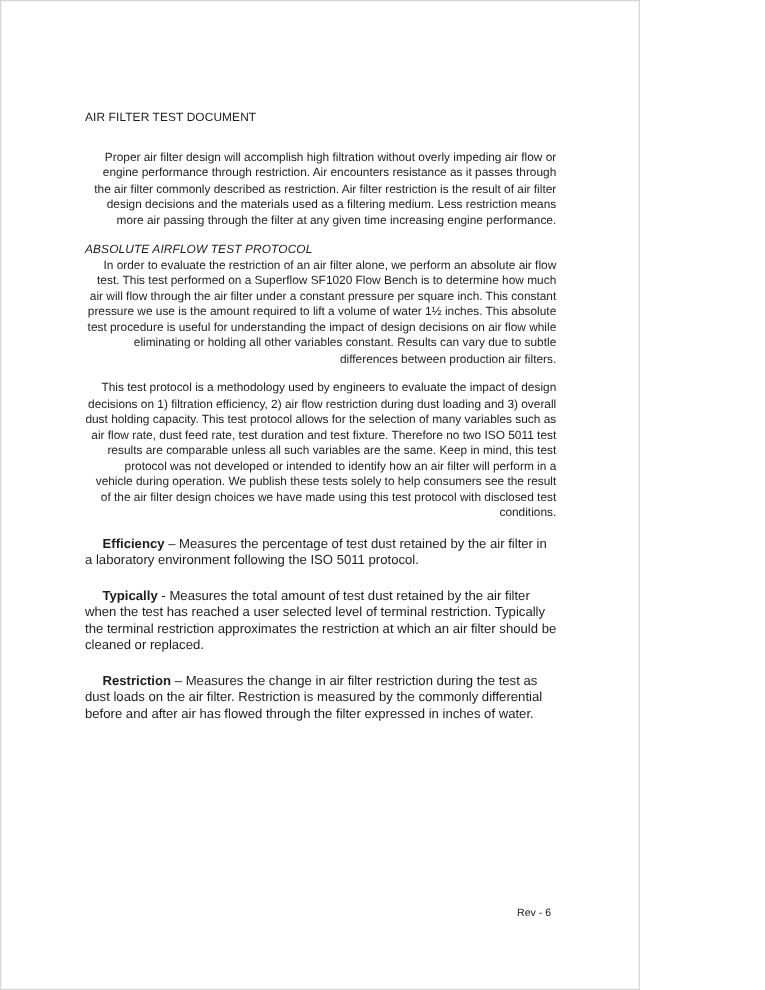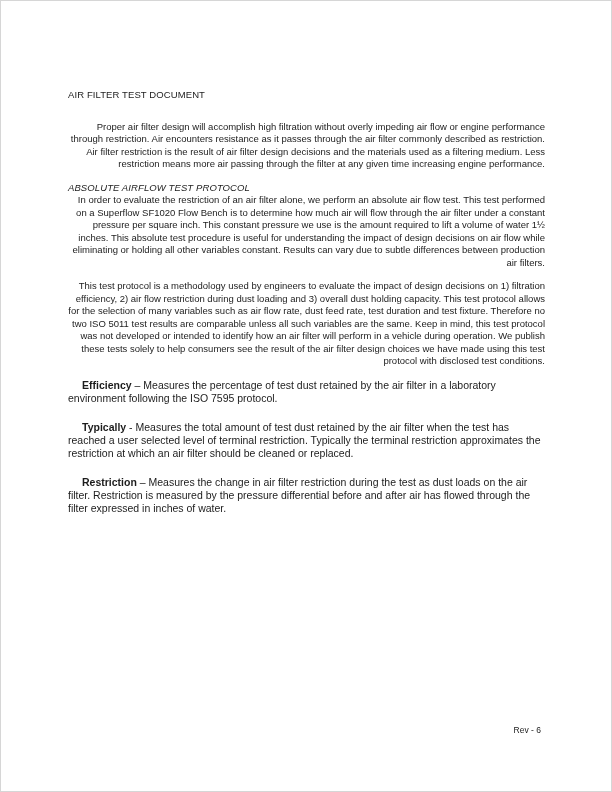--- a/index.html
+++ b/index.html
@@ -2,21 +2,21 @@
 <html><head>
 <meta charset="utf-8">
 <style>
   html, body {
     margin: 0;
     padding: 0;
     background: #ffffff;
   }
   .page {
     position: relative;
-    width: 612px;
+    width: 512px;
     height: 792px;
     box-sizing: border-box;
     background: #ffffff;
     border: 1px solid #d6d6d6;
     font-family: "Liberation Sans", sans-serif;
     color: #1c1c1c;
     overflow: hidden;
   }
   .content {
     position: absolute;
@@ -85,23 +85,23 @@
       <h2 class="section-heading">ABSOLUTE AIRFLOW TEST PROTOCOL</h2>
       <p class="body-text">In order to evaluate the restriction of an air filter alone, we perform an absolute air flow test. This test performed on a Superflow SF1020 Flow Bench is to determine how much air will flow through the air filter under a constant pressure per square inch. This constant pressure we use is the amount required to lift a volume of water 1½ inches. This absolute test procedure is useful for understanding the impact of design decisions on air flow while eliminating or holding all other variables constant.  Results can vary due to subtle differences between production air filters.</p>
     </div>
 
     <div class="section">
       <p class="body-text">This test protocol is a methodology used by engineers to evaluate the impact of design decisions on 1) filtration efficiency, 2) air flow restriction during dust loading and 3) overall dust holding capacity. This test protocol allows for the selection of many variables such as air flow rate, dust feed rate, test duration and test fixture. Therefore no two ISO 5011 test results are comparable unless all such variables are the same. Keep in mind, this test protocol was not developed or intended to identify how an air filter will perform in a vehicle during operation.  We publish these tests solely to help consumers see the result of the air filter design choices we have made using this test protocol with disclosed test conditions.</p>
     </div>
 
     <div class="definitions">
 
-      <p class="definition"><span class="term">Efficiency</span><span> – </span><span>Measures the percentage of test dust retained by the air filter in a laboratory environment following the ISO 7595 protocol.</span></p>
+      <p class="definition"><span class="term">Efficiency</span><span> – </span><span>Measures the percentage of test dust retained by the air filter in a laboratory environment following the ISO 5011 protocol.</span></p>
 
       <p class="definition"><span class="term">Typically</span><span> - </span><span>Measures the total amount of test dust retained by the air filter when the test has reached a user selected level of terminal restriction. Typically the terminal restriction approximates the restriction at which an air filter should be cleaned or replaced.</span></p>
 
-      <p class="definition"><span class="term">Restriction</span><span> – </span><span>Measures the change in air filter restriction during the test as dust loads on the air filter. Restriction is measured by the pressure differential before and after air has flowed through the filter expressed in inches of water.</span></p>
+      <p class="definition"><span class="term">Restriction</span><span> – </span><span>Measures the change in air filter restriction during the test as dust loads on the air filter. Restriction is measured by the commonly differential before and after air has flowed through the filter expressed in inches of water.</span></p>
 
     </div>
   </div>
 
   <div class="footer">Rev - 6</div>
 </div>
 
 </body></html>

